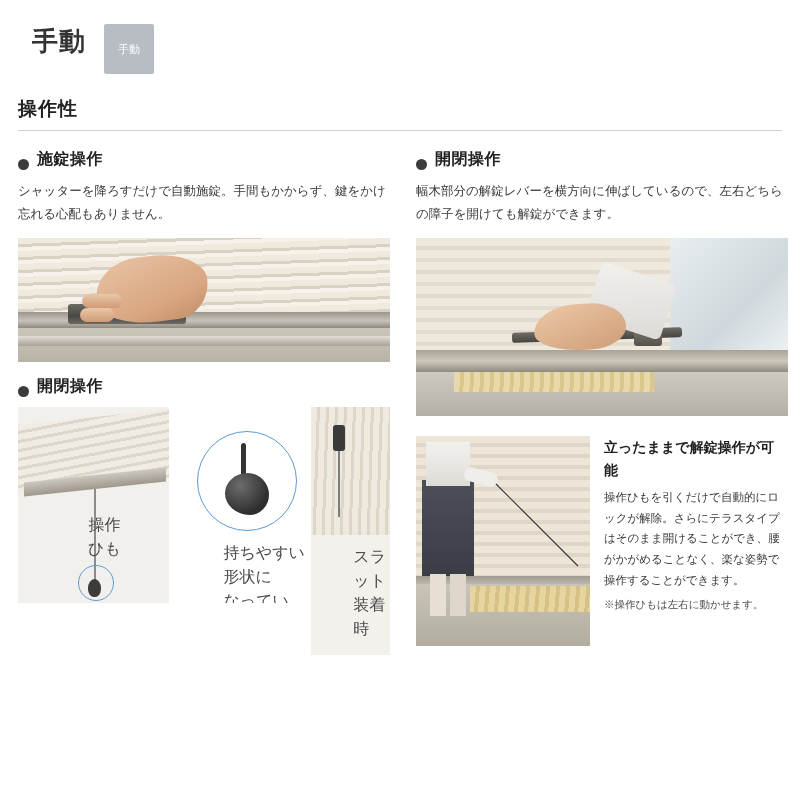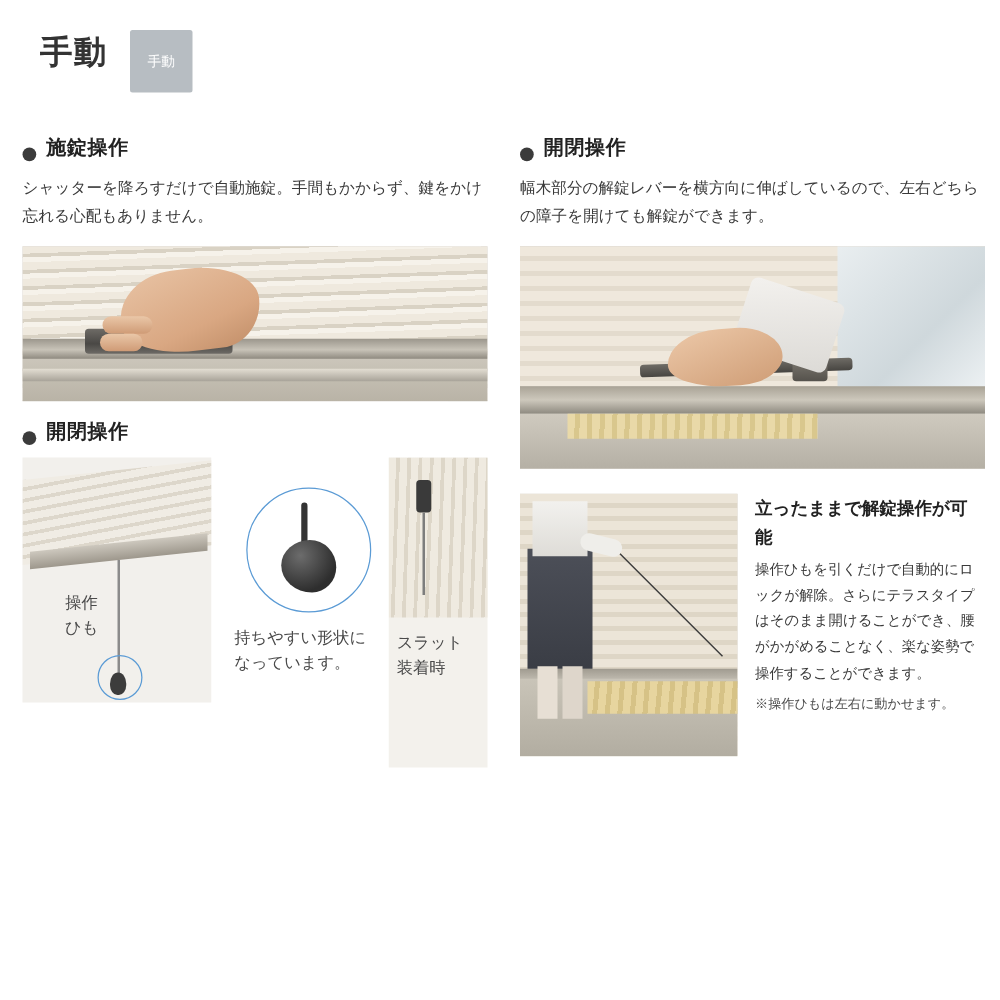--- a/index.html
+++ b/index.html
@@ -216,21 +216,21 @@
   }
   #sp-left .drop {
     position:absolute; left:70px; top:172px; width:13px; height:18px;
     background:#3c3c3c; border-radius:50% 50% 45% 45%;
   }
   #sp-left .dcircle {
     position:absolute; left:60px; top:158px; width:34px; height:34px;
     border:1px solid #5b9bd5; border-radius:50%;
   }
   .cap {
-    position:absolute; font-size:13px; color:#4a4a4a; line-height:1.5;
+    position:absolute; font-size:16px; color:#4a4a4a; line-height:1.5;margin-left:36px;
   }
   #sp-left .cap-cord { left:34px; top:106px; text-align:center; }
 
   #sp-mid .bigcircle {
     position:absolute; left:22px; top:24px; width:98px; height:98px;
     border:1px solid #5b9bd5; border-radius:50%; background:#ffffff;
   }
   #sp-mid .grip {
     position:absolute; left:50px; top:66px; width:44px; height:42px;
     background: radial-gradient(circle at 35% 30%, #6c6c6c, #2e2e2e 70%);
@@ -311,20 +311,23 @@
 
 <div class="page">
 
   <div class="header">
     <div class="header-title">手動</div>
     <div class="header-chip">
       <span>手動</span>
     </div>
   </div>
 
+  <div class="section-title-wrap">
+    <div class="section-title">操作性</div>
+  </div>
 
   <div class="cols">
 
     <div class="col">
 
       <div>
         <div class="block-head">
           <span class="bullet"></span>
           <span class="block-title">施錠操作</span>
         </div>

